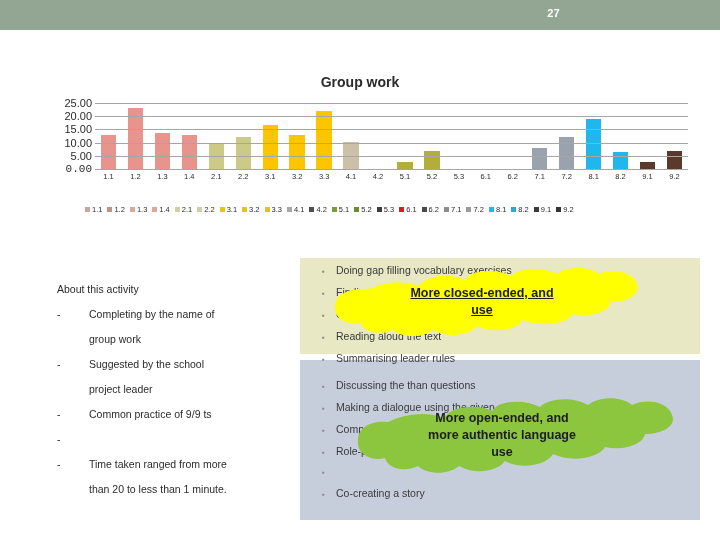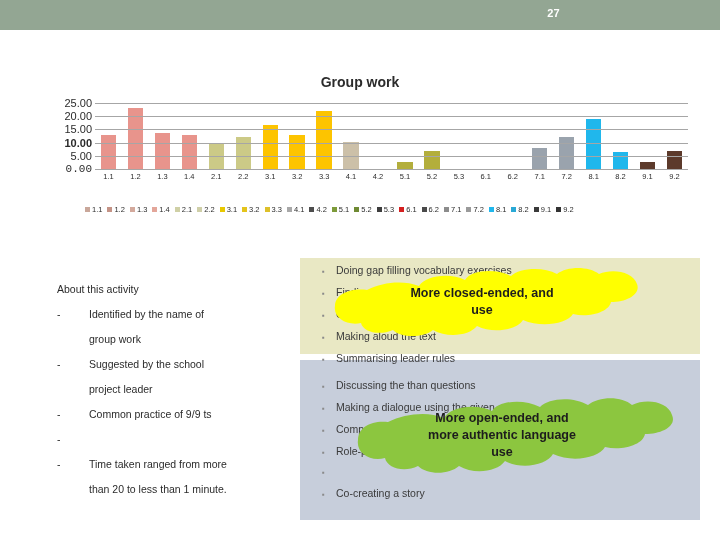--- a/index.html
+++ b/index.html
@@ -103,40 +103,40 @@
   
   .cloud { position: absolute; }
   .cloud svg { display: block; }
   .cloud-text {
     position: absolute; left: 0; top: 0; width: 100%; height: 100%;
     display: flex; flex-direction: column; align-items: center; justify-content: center;
     font-size: 12.5px; font-weight: bold; color: #1d1d1d; line-height: 17px;
     text-align: center;
   }
   .cloud-yellow { left: 327px; top: 268px; width: 340px; height: 70px; }
-  .cloud-yellow .cloud-text { padding-left: 22px; padding-right: 52px; padding-bottom: 2px; }
+  .cloud-yellow .cloud-text { padding-left: 22px; padding-right: 52px; padding-bottom: 2px; text-decoration: underline; }
   .cloud-green { left: 352px; top: 398px; width: 330px; height: 78px; }
   .cloud-green .cloud-text { padding-left: 18px; padding-right: 48px; padding-bottom: 4px; justify-content: center; }
 </style>
 </head>
 <body>
 
 <div id="slide">
 
   <div class="header-bar"></div>
   <div class="slide-number">27</div>
 
   <div class="chart-title">Group work</div>
 
   <div class="chart-area">
     <div class="y-axis">
         <div class="y-tick" style="top: 0px;">25.00</div>
         <div class="y-tick" style="top: 13.2px;">20.00</div>
         <div class="y-tick" style="top: 26.4px;">15.00</div>
-        <div class="y-tick" style="top: 39.6px; font-weight: bold;">10.00</div>
+        <div class="y-tick" style="top: 39.6px;">10.00</div>
         <div class="y-tick" style="top: 52.8px;">5.00</div>
         <div class="y-tick" style="top: 66px; font-family: Liberation Mono, monospace;">0.00</div>
       </div>
     <div class="plot">
       <div class="bars">
           <div class="bar-slot">
             <div class="bar" style="height: 34.32px; background: rgb(232, 148, 140);"></div>
           </div>
           <div class="bar-slot">
             <div class="bar" style="height: 60.72px; background: rgb(232, 148, 140);"></div>
@@ -328,21 +328,21 @@
     </div>
 
   <div class="panel-top"></div>
   <div class="panel-bottom"></div>
 
   <div class="left-block">
     <div class="left-heading">About this activity</div>
     <div id="left-items">
         <div class="dash-row">
           <div class="dash-mark">-</div>
-          <div class="dash-text">Identified by the name of</div>
+          <div class="dash-text">Completing by the name of</div>
         </div>
         <div class="cont-text">group work</div>
         <div class="dash-row">
           <div class="dash-mark">-</div>
           <div class="dash-text">Suggested by the school</div>
         </div>
         <div class="cont-text">project leader</div>
         <div class="dash-row">
           <div class="dash-mark">-</div>
           <div class="dash-text">Common practice of 9/9 ts</div>
@@ -366,21 +366,21 @@
       <div class="bullet-row">
         <div class="bullet-dot">▪</div>
         <div class="bullet-text">Finding the answers</div>
       </div>
       <div class="bullet-row">
         <div class="bullet-dot">▪</div>
         <div class="bullet-text">Completing the worksheet</div>
       </div>
       <div class="bullet-row">
         <div class="bullet-dot">▪</div>
-        <div class="bullet-text">Making aloud the text</div>
+        <div class="bullet-text">Reading aloud the text</div>
       </div>
       <div class="bullet-row">
         <div class="bullet-dot">▪</div>
         <div class="bullet-text">Summarising leader rules</div>
       </div>
     </div>
   <div class="bullets bullets-bottom" id="bullets-bottom">
       <div class="bullet-row">
         <div class="bullet-dot">▪</div>
         <div class="bullet-text">Discussing the than questions</div>

